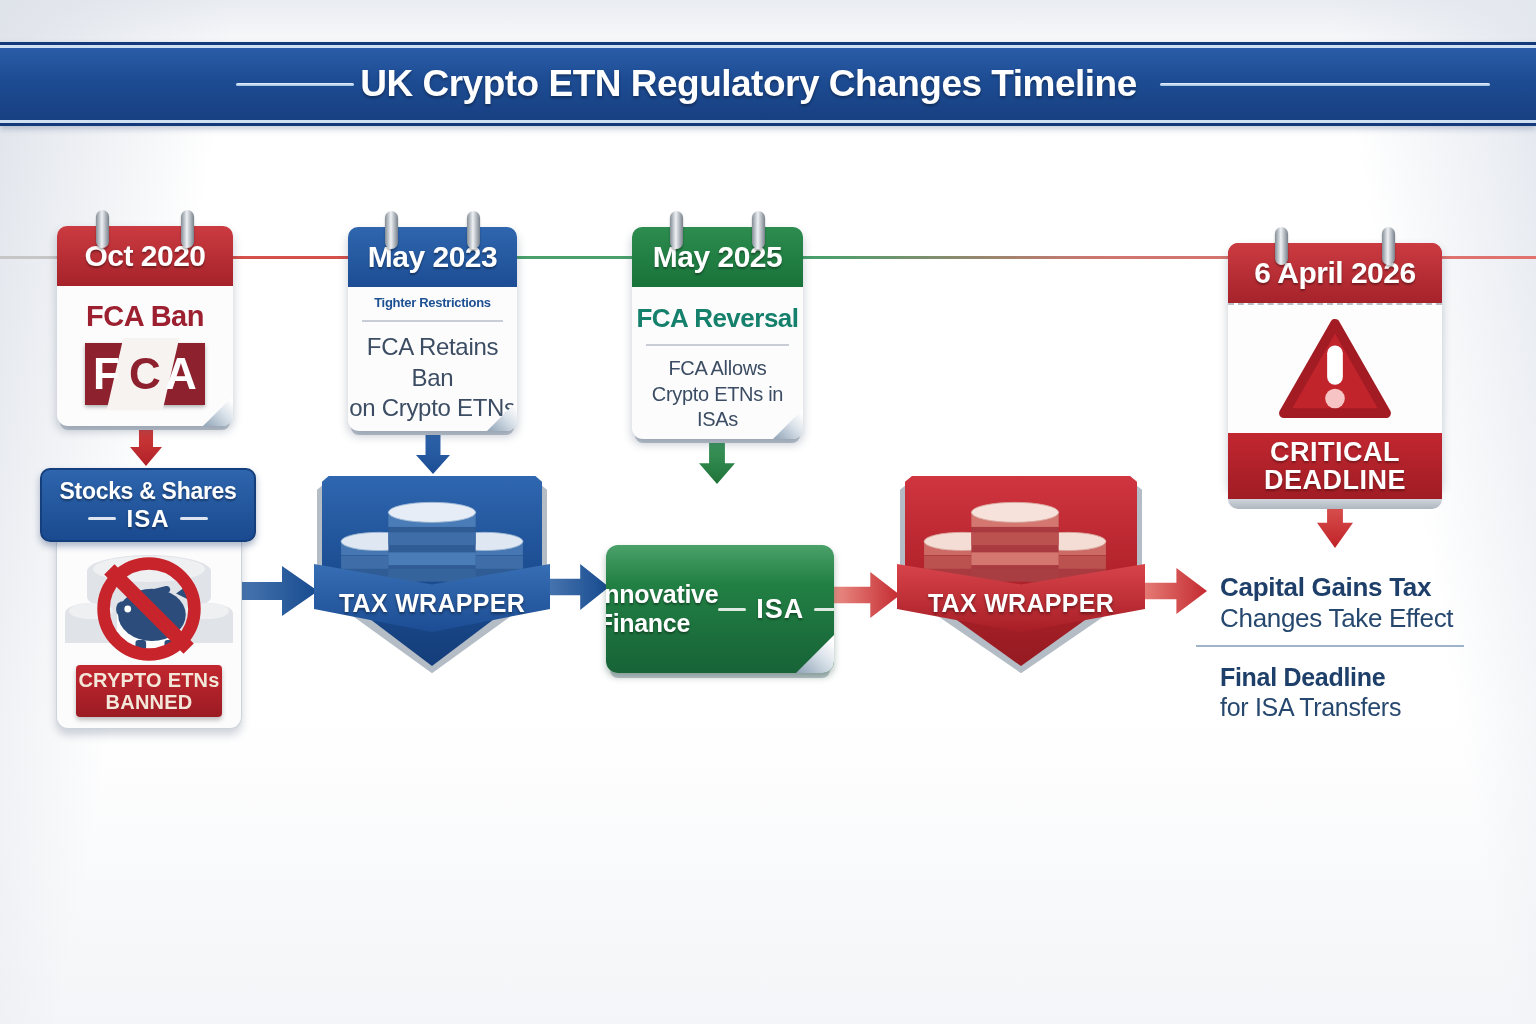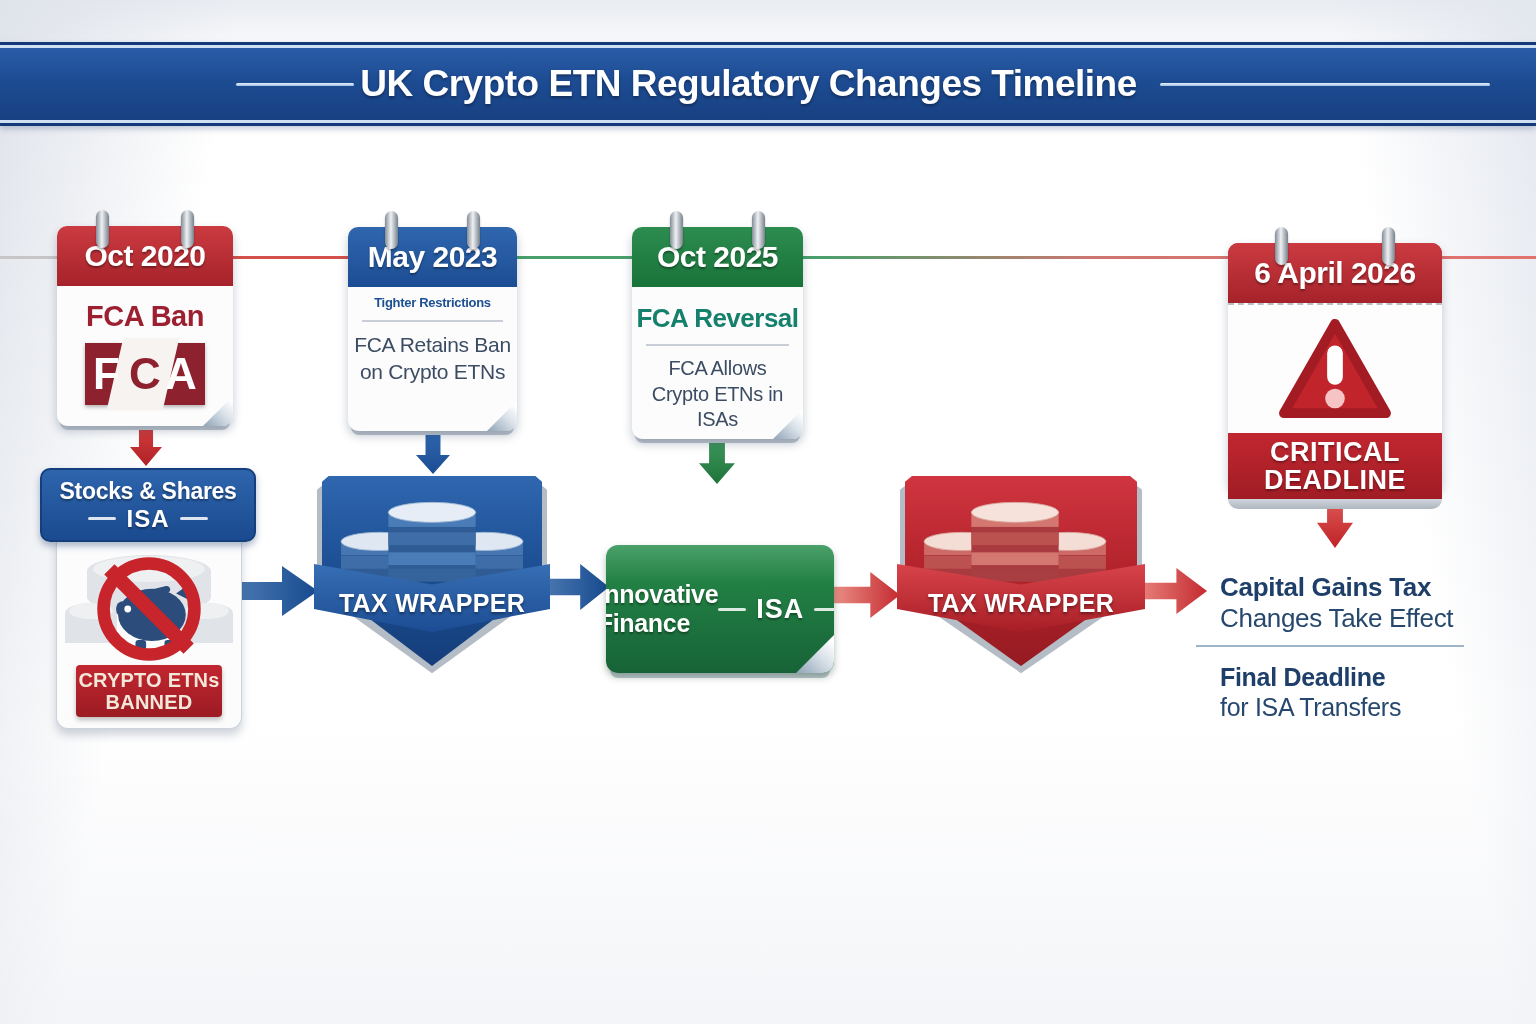--- a/index.html
+++ b/index.html
@@ -45,21 +45,21 @@
   .fca-band{position:absolute;left:30px;top:-5px;bottom:-5px;width:56px;background:#f6f3f1;transform:skewX(-13deg);}
   .fca-letter{position:absolute;top:4px;font-size:44px;font-weight:700;line-height:54px;}
   .fca-letter.f{left:8px;color:#fff;}
   .fca-letter.c{left:44px;color:#8e212e;}
   .fca-letter.a{left:80px;color:#fff;}
   .cal2{left:348px;top:227px;width:169px;height:204px;}
   .cal2 .cal-heading{margin-top:8px;font-size:13px;font-weight:700;color:#1d5092;letter-spacing:-.3px;}
   .cal3{left:632px;top:227px;width:171px;height:212px;}
   .cal3 .cal-heading{margin-top:16px;font-size:26px;font-weight:700;color:#15806b;letter-spacing:-.5px;}
   .cal-divider{margin:10px 14px;border:0;border-top:2px solid #c9ced6;}
-  .cal-text{font-size:21px;color:#3c4d63;line-height:1.28;font-weight:500;letter-spacing:-.3px;}
+  .cal-text{font-size:24px;color:#3c4d63;line-height:1.28;font-weight:500;letter-spacing:-.3px;}
   .cal3 .cal-text{font-size:20px;}
   .cal4{left:1228px;top:243px;width:214px;height:248px;background:#b5242c;}
   .cal4-body{background:#fdfdfd;border-top:2px dashed #b9bfc7;height:128px;display:flex;align-items:center;justify-content:center;}
   .cal4-band{height:66px;display:flex;flex-direction:column;align-items:center;justify-content:center;
     background:linear-gradient(180deg,#c22730,#a01c24);color:#fff;font-size:27px;font-weight:700;
     line-height:1.05;letter-spacing:.5px;text-shadow:0 2px 2px rgba(0,0,0,.3);}
   .cal4-base{height:10px;background:linear-gradient(180deg,#cfd5db,#aeb6bf);border-radius:0 0 10px 10px;}
   
   .arrow-down{position:absolute;z-index:2;clip-path:polygon(50% 100%,0 55%,28% 55%,28% 0,72% 0,72% 55%,100% 55%);}
   .ad-red1{left:130px;top:424px;width:32px;height:42px;background:linear-gradient(180deg,#d4403f,#b02026);}
@@ -156,21 +156,21 @@
       <hr class="cal-divider">
       <div class="cal-text">FCA Retains Ban</div>
       <div class="cal-text">on Crypto ETNs</div>
     </div>
     <span class="curl"></span>
   </div>
 
   <div class="cal cal3">
     <span class="ring r1"></span>
     <span class="ring r2"></span>
-    <div class="cal-head head-green">Oct 2025</div>
+    <div class="cal-head head-green">May 2025</div>
     <div class="cal-body">
       <div class="cal-heading">FCA Reversal</div>
       <hr class="cal-divider">
       <div class="cal-text">FCA Allows</div>
       <div class="cal-text">Crypto ETNs in ISAs</div>
     </div>
     <span class="curl"></span>
   </div>
 
   <div class="cal cal4">

